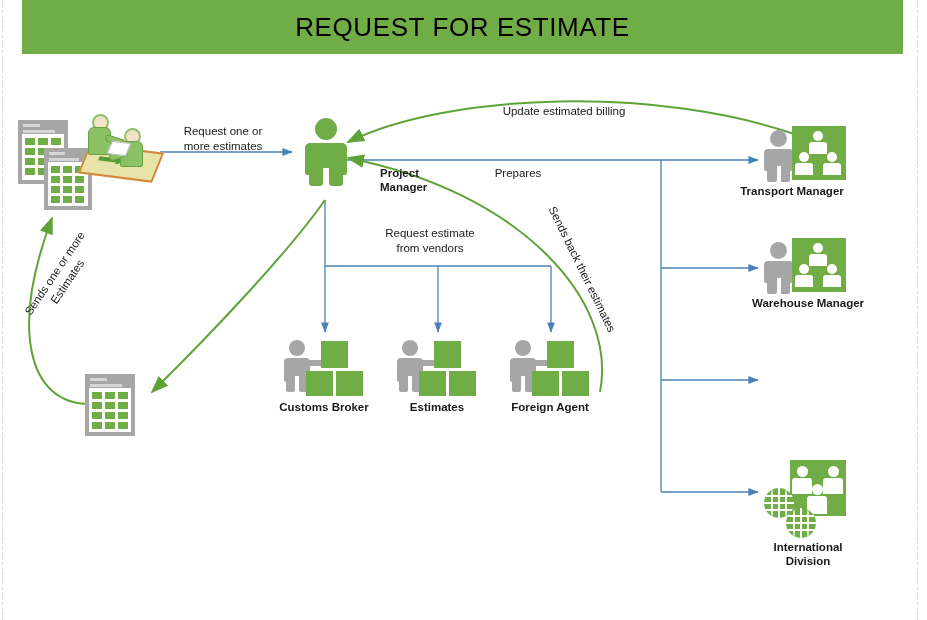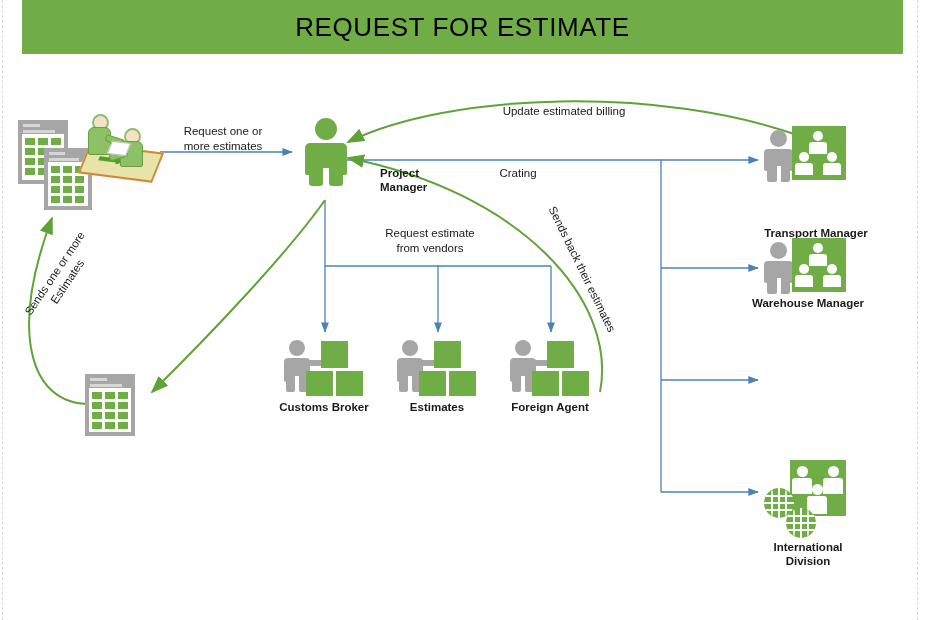--- a/index.html
+++ b/index.html
@@ -142,21 +142,21 @@
 more estimates</div>
 
   <div class="elabel rot-a" style="left:5px;top:263px;width:112px;">Sends one or more
 Estimates</div>
 
   <div class="elabel" style="left:372px;top:226px;width:116px;">Request estimate
 from vendors</div>
 
   <div class="elabel rot-b" style="left:512px;top:262px;width:140px;">Sends back their estimates</div>
 
-  <div class="elabel" style="left:488px;top:166px;width:60px;">Crating</div>
+  <div class="elabel" style="left:488px;top:166px;width:60px;">Prepares</div>
 
   <div class="elabel" style="left:494px;top:104px;width:140px;">Update estimated billing</div>
 
   <div class="node" style="left:18px;top:120px;width:72px;height:92px;">
 
     <div class="doc" style="left:0;top:0;width:50px;height:64px;">
       <div class="page" style="left:0;top:0;width:50px;height:64px;"></div>
       <div class="inner" style="left:4px;top:14px;width:42px;height:46px;"></div>
       <div class="hdrline" style="left:5px;top:4px;width:17px;height:3px;"></div>
       <div class="hdrline" style="left:5px;top:10px;width:32px;height:3px;"></div>
@@ -316,21 +316,21 @@
         </div>
       <div class="op">
           <div class="oh" style="left:7px;top:26px;width:10px;height:10px;"></div>
         <div class="ob" style="left:3px;top:37px;width:18px;height:12px;"></div>
         </div>
       <div class="op">
           <div class="oh" style="left:35px;top:26px;width:10px;height:10px;"></div>
         <div class="ob" style="left:31px;top:37px;width:18px;height:12px;"></div>
         </div>
     </div>
-    <div class="cap" style="left:52px;top:58px;margin-top:42px;">Transport Manager</div>
+    <div class="cap" style="left:28px;top:58px;">Transport Manager</div>
   </div>
 
   <div class="node" style="left:764px;top:238px;width:92px;height:76px;">
     <div class="person" style="left:0;top:4px;width:36px;height:50px;">
       <div class="head" style="left:6px;top:0;width:17px;height:17px;background:#a6a6a6;"></div>
       <div class="body" style="left:0;top:19px;width:29px;height:22px;background:#a6a6a6;border-radius:4px 4px 2px 2px;"></div>
       <div class="legL" style="left:3px;top:38px;width:10px;height:14px;background:#a6a6a6;border-radius:0 0 2px 2px;"></div>
       <div class="legR" style="left:16px;top:38px;width:10px;height:14px;background:#a6a6a6;border-radius:0 0 2px 2px;"></div>
       <div class="notch" style="left:13px;top:36px;width:4px;height:16px;"></div>
     </div>

